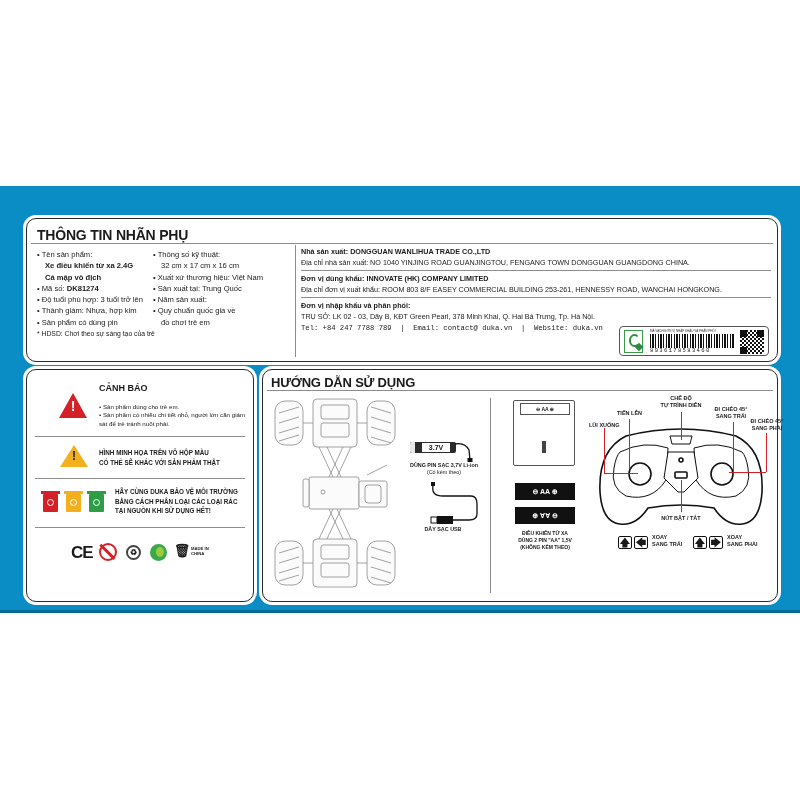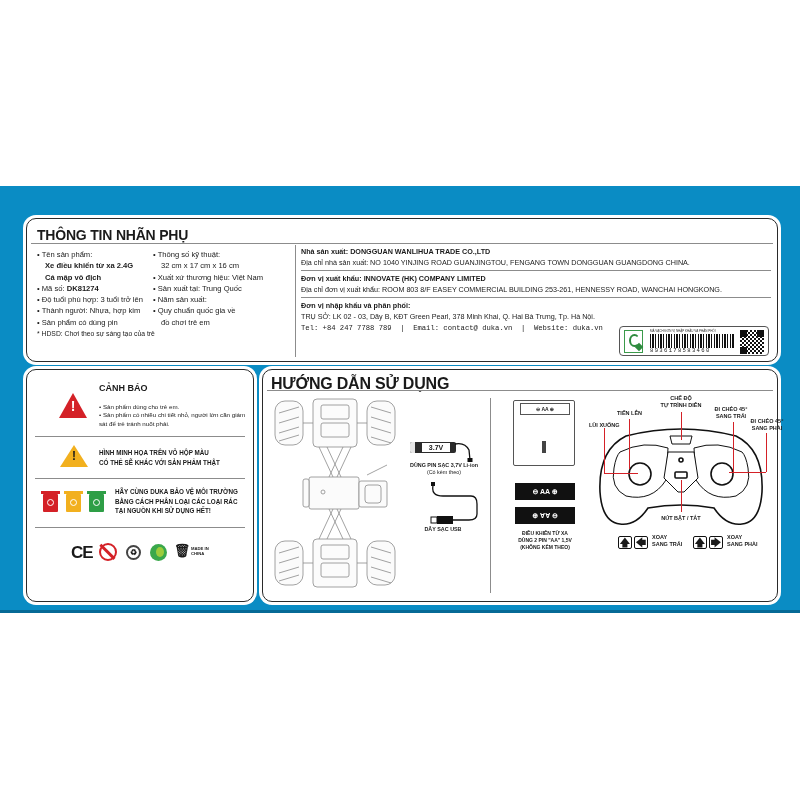--- a/index.html
+++ b/index.html
@@ -79,21 +79,21 @@
 <div class="panel panel-top">
   <div class="h-title top-title">THÔNG TIN NHÃN PHỤ</div>
   <div class="hr top-hr"></div>
 
   <div class="col1">
     <div class="bullet">Tên sản phẩm:</div>
     <div class="b indent">Xe điều khiển từ xa 2.4G</div>
     <div class="b indent">Cá mập vô địch</div>
     <div class="bullet"><span>Mã số:</span> <span class="b">DK81274</span></div>
     <div class="bullet">Độ tuổi phù hợp: 3 tuổi trở lên</div>
-    <div class="bullet">Thành người: Nhựa, hợp kim</div>
+    <div class="bullet">Thành giám: Nhựa, hợp kim</div>
     <div class="bullet">Sản phẩm có dùng pin</div>
     <div class="star" style="font-size:6.8px; white-space:nowrap;">HDSD: Chơi theo sự sáng tạo của trẻ</div>
   </div>
 
   <div class="col2">
     <div class="bullet">Thông số kỹ thuật:</div>
     <div class="indent">32 cm x 17 cm x 16 cm</div>
     <div class="bullet">Xuất xứ thương hiệu: Việt Nam</div>
     <div class="bullet">Sản xuất tại: Trung Quốc</div>
     <div class="bullet">Năm sản xuất:</div>
@@ -101,21 +101,21 @@
     <div class="indent">đồ chơi trẻ em</div>
     <div style="margin-left:-8px;margin-top:43px;">QCVN 3:2019/BKHCN</div>
   </div>
 
   <div class="vsep"></div>
 
   <div class="col3">
     <div><span class="b">Nhà sản xuất:</span> <span class="b">DONGGUAN WANLIHUA TRADE CO.,LTD</span></div>
     <div>Địa chỉ nhà sản xuất: NO 1040 YINJING ROAD GUANJINGTOU, FENGANG TOWN DONGGUAN GUANGDONG CHINA.</div>
     <div class="row-hr"></div>
-    <div><span class="b">Đơn vị xuất khẩu:</span> <span class="b">INNOVATE (HK) COMPANY LIMITED</span></div>
+    <div><span class="b">Đơn vị dùng khẩu:</span> <span class="b">INNOVATE (HK) COMPANY LIMITED</span></div>
     <div>Địa chỉ đơn vị xuất khẩu: ROOM 803 8/F EASEY COMMERCIAL BUILDING 253-261, HENNESSY ROAD, WANCHAI HONGKONG.</div>
     <div class="row-hr"></div>
     <div class="b">Đơn vị nhập khẩu và phân phối:</div>
     <div>TRỤ SỞ: LK 02 - 03, Dãy B, KĐT Green Pearl, 378 Minh Khai, Q. Hai Bà Trưng, Tp. Hà Nội.</div>
     <div style="white-space:pre;font-family:Liberation Mono, monospace;">Tel: +84 247 7788 789  |  Email: contact@ duka.vn  |  Website: duka.vn</div>
   </div>
 
   <div class="code-box">
     <div class="ql-logo">
         <div class="q"></div>
@@ -171,21 +171,21 @@
   </div>
   <div class="cert" style="left:99px; top:175px; width:15px; height:15px; border:2px solid #444; border-radius:50%; font-size:8px; text-align:center; line-height:11px;">♻</div>
   <div class="cert" style="left:123px; top:174px; width:17px; height:17px; border-radius:50%; background:#3aa84b;">
     <div style="position:absolute; left:6px; top:3px; width:8px; height:10px; border-radius:50%; background:#9ccc3c;"></div>
   </div>
   <div class="cert" style="left:147px; top:173px; font-size:13px;">🗑</div>
   <div class="cert" style="left:164px; top:176px; font-size:4.2px; line-height:5px; width:24px;">MADE IN CHINA</div>
 </div>
 
 <div class="panel panel-guide">
-  <div class="h-title guide-title" style="font-size:16px;">HƯỚNG DẪN SỬ DỤNG</div>
+  <div class="h-title guide-title" style="font-size:13px;">HƯỚNG DẪN SỬ DỤNG</div>
   <div class="hr guide-hr"></div>
 
   <svg style="position:absolute; left:8px; top:25px;" width="128" height="196" viewBox="0 0 128 196">
     <g fill="#fbfbfb" stroke="#8a8a8a" stroke-width="0.8">
       <rect x="4" y="6" width="28" height="44" rx="10"></rect>
       <rect x="96" y="6" width="28" height="44" rx="10"></rect>
       <rect x="4" y="146" width="28" height="44" rx="10"></rect>
       <rect x="96" y="146" width="28" height="44" rx="10"></rect>
       <path d="M8 18 l20 -6 M8 28 l20 -6 M8 38 l20 -6 M8 46 l20 -6 M100 12 l20 6 M100 22 l20 6 M100 32 l20 6 M100 42 l20 6"></path>
       <path d="M8 158 l20 -6 M8 168 l20 -6 M8 178 l20 -6 M8 186 l20 -6 M100 152 l20 6 M100 162 l20 6 M100 172 l20 6 M100 182 l20 6"></path>

